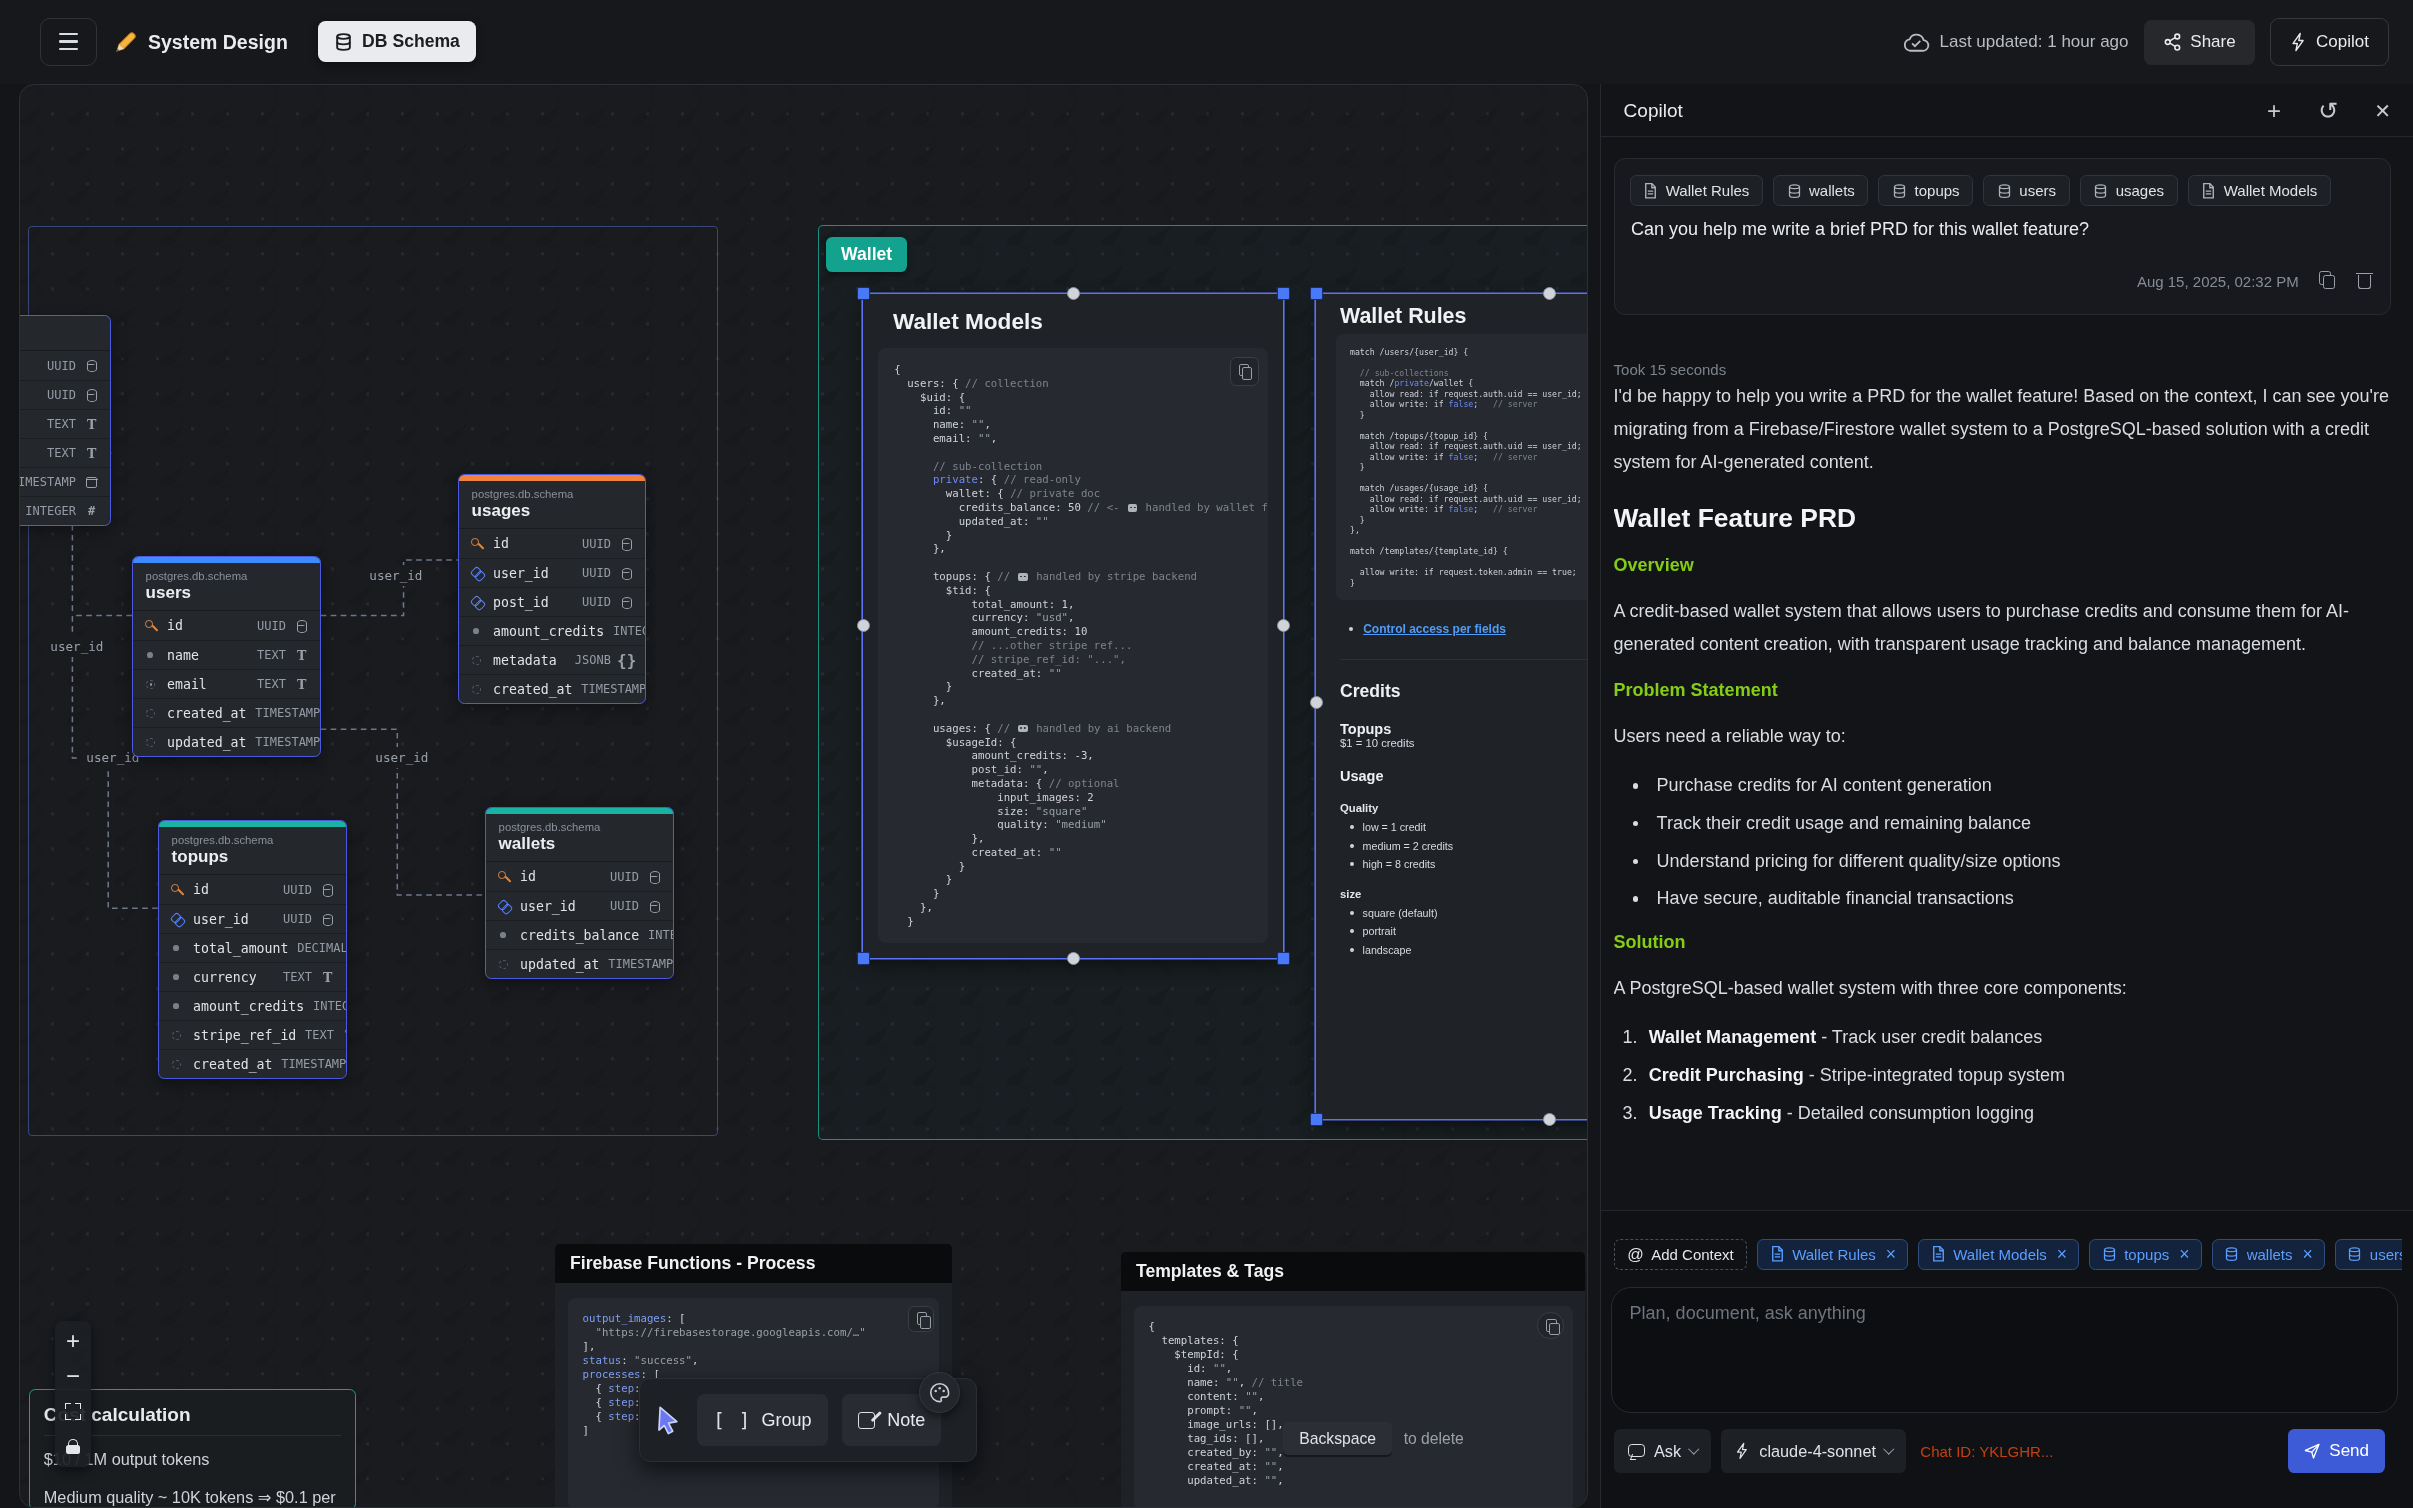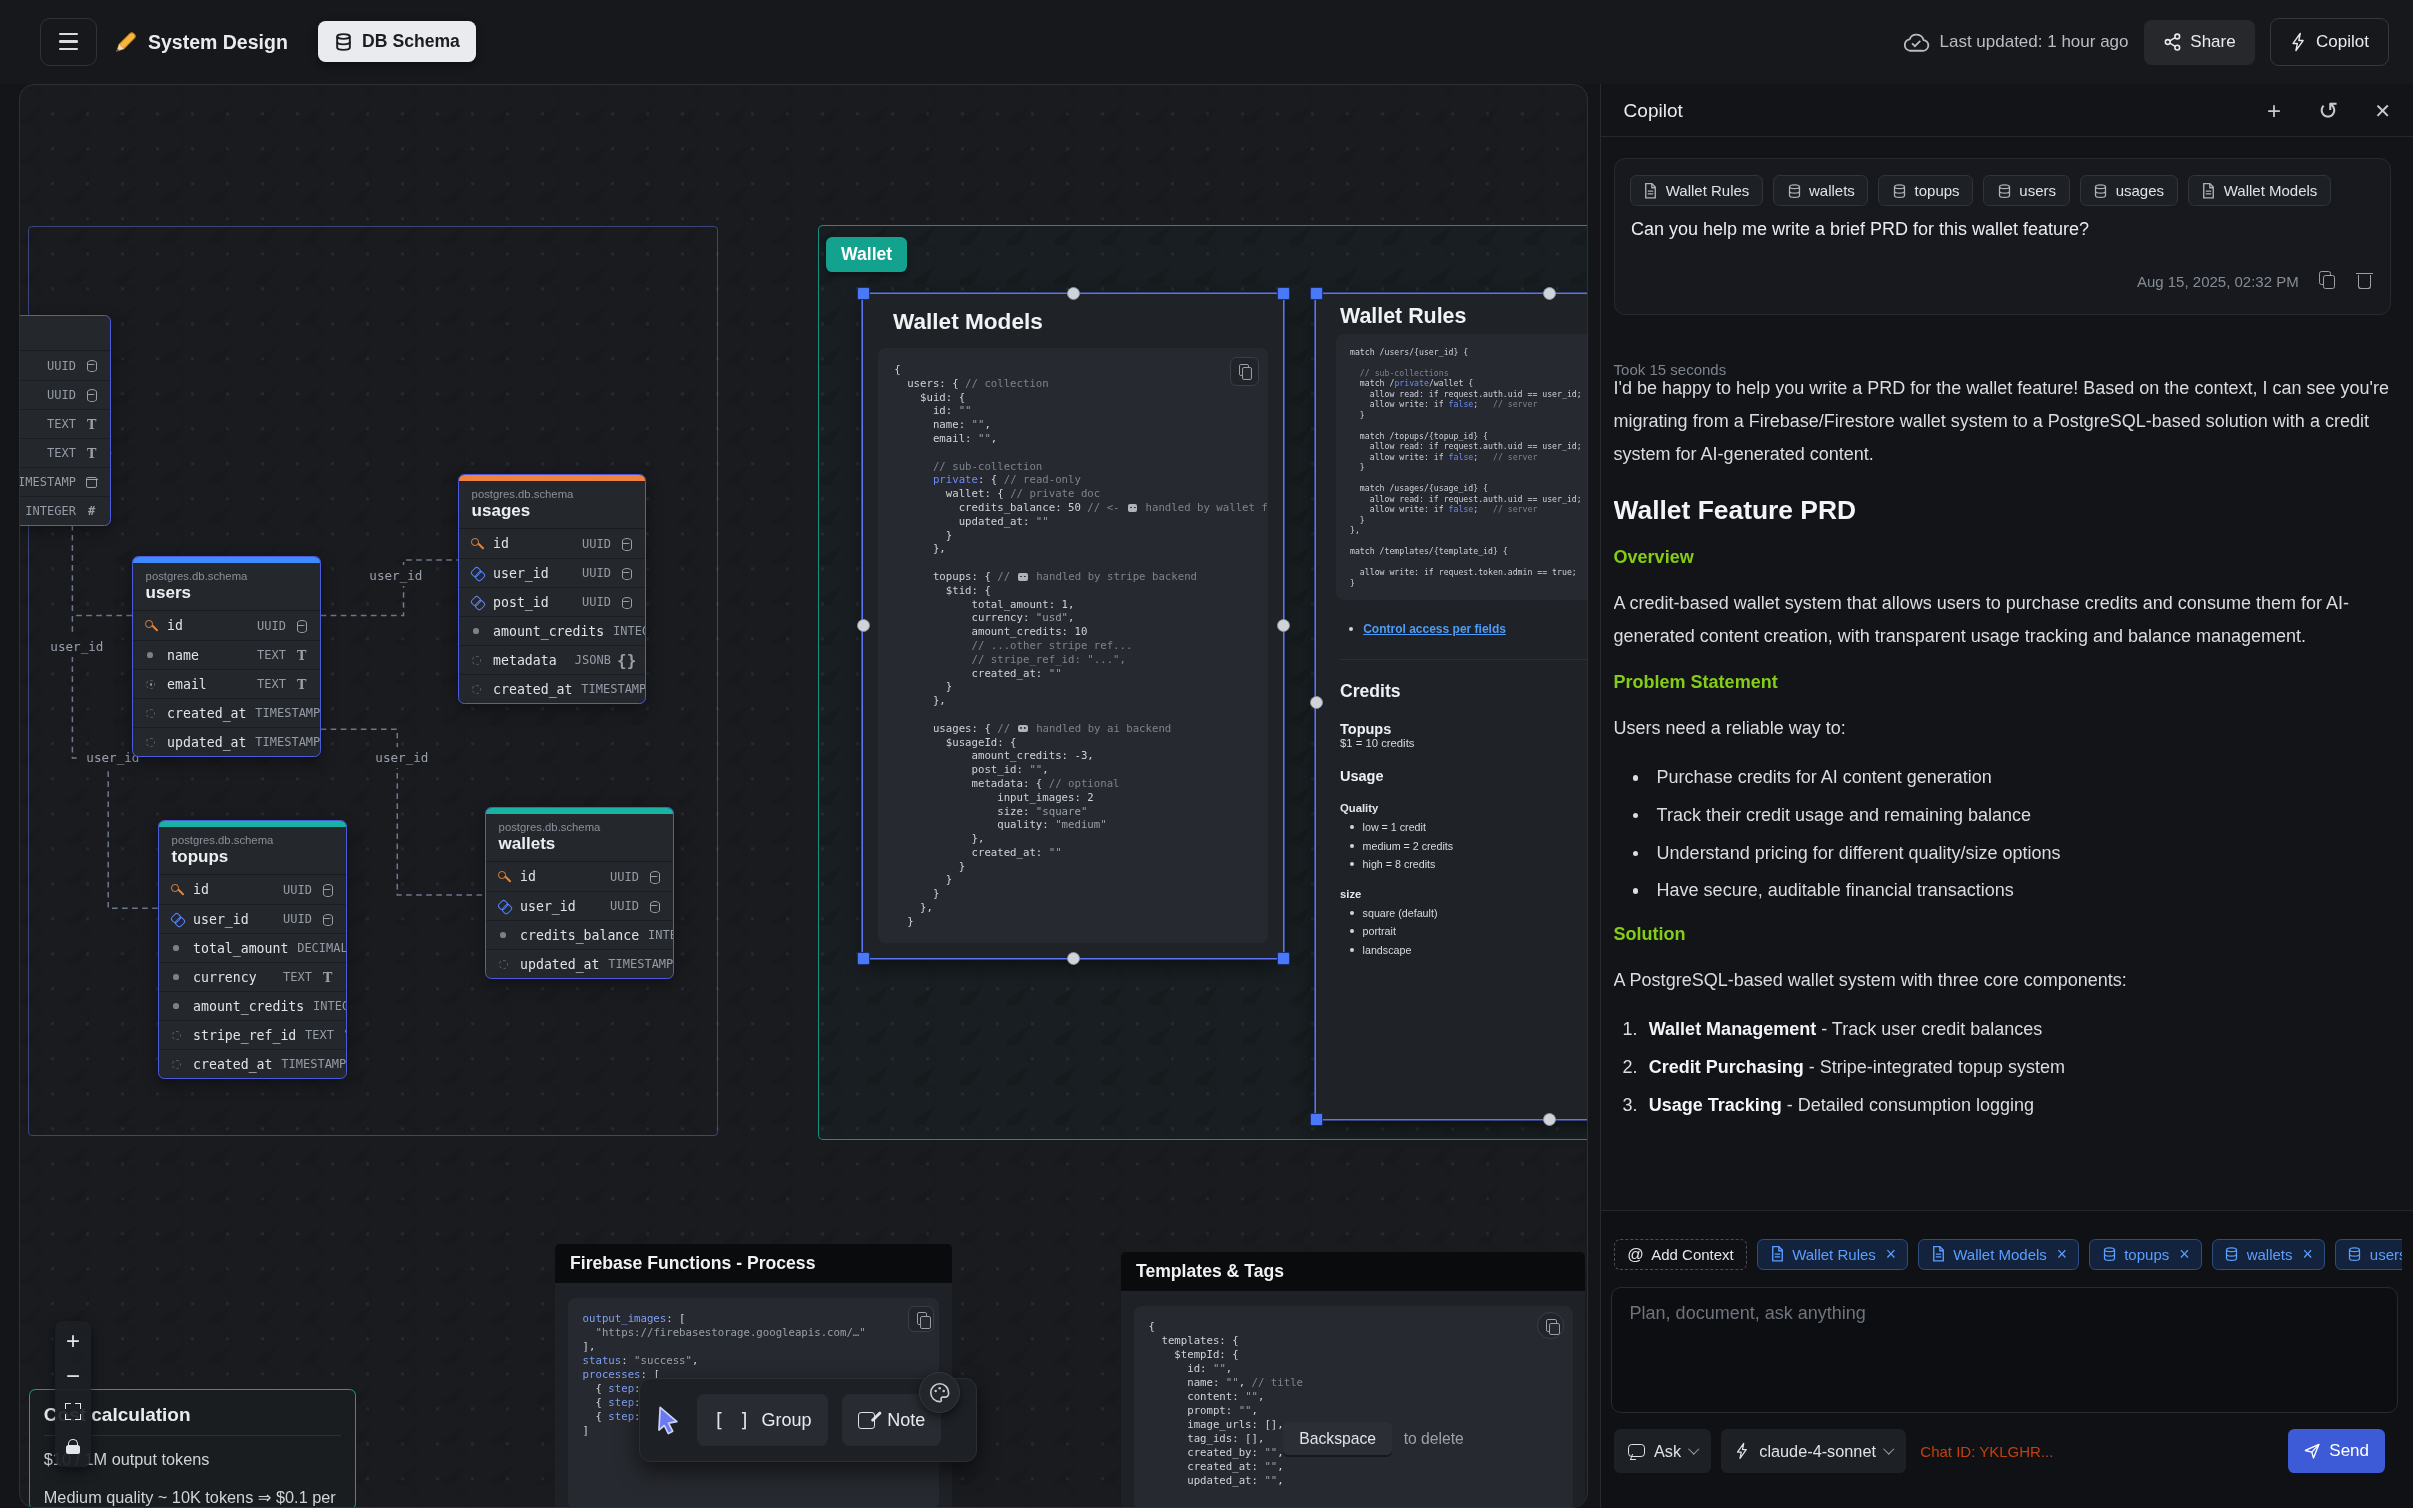--- a/index.html
+++ b/index.html
@@ -149,40 +149,40 @@
   .msgmeta{position:absolute;right:16.3px;top:112px;display:flex;align-items:flex-end;gap:19px;color:#868c95;font-size:15px}
   .ic-copy{position:relative;width:19px;height:19px;display:inline-block;cursor:pointer}
   .ic-copy::before{content:"";position:absolute;left:1.3px;top:0;width:10px;height:12px;border:1.6px solid #9aa0a8;border-radius:2.5px}
   .ic-copy::after{content:"";position:absolute;left:5px;top:4.4px;width:10px;height:12px;border:1.6px solid #9aa0a8;border-radius:2.5px;background:#17191e}
   .ic-trash{position:relative;width:17.6px;height:19px;display:inline-block;cursor:pointer}
   .ic-trash::before{content:"";position:absolute;left:1.9px;top:4.4px;width:11.3px;height:12.6px;border:1.6px solid #9aa0a8;border-top:none;border-radius:0 0 3.1px 3.1px}
   .ic-trash::after{content:"";position:absolute;left:0;top:1.9px;width:17.6px;border-top:1.9px solid #9aa0a8}
 
   .took{position:absolute;left:12.6px;top:277px;font-size:15px;color:#7d838c}
 
-  .response{position:absolute;left:12.6px;top:288px;width:784px;height:821px;overflow:hidden;color:#d9dce1}
+  .response{position:absolute;left:12.6px;top:296px;width:784px;height:821px;overflow:hidden;color:#d9dce1}
   .response p{font-size:18px;line-height:33px;margin:0 0 17.6px}
   .response h1{font-size:26.4px;color:#f2f4f6;margin:24px 0 21.4px}
   .response h2{font-size:18px;color:#84cc16;margin:19px 0 19px}
   .response ul{list-style:none;margin:2.5px 0 19px}
   .response ul li{font-size:18px;line-height:29px;margin:0 0 8.8px 19px;padding-left:24px;position:relative}
   .response ul li::before{content:"";position:absolute;left:0;top:12px;width:5.7px;height:5.7px;border-radius:50%;background:#d9dce1}
   .response ol{margin:2.5px 0 0 22.6px;padding-left:6.3px}
   .response ol li{font-size:18px;line-height:29px;margin:0 0 8.8px;padding-left:6.3px}
   .response b{color:#f2f4f6}
 
   .composer{position:absolute;left:0;top:1126px;width:100%;height:299px;background:#0f1114;border-top:1.3px solid #23262b}
   .addctx{height:31px;padding:0 12.6px;border:1.3px dashed #4a4f57;border-radius:6.3px;display:flex;align-items:center;gap:7.5px;font-size:15px;color:#e3e6ea;cursor:pointer;flex:0 0 auto}
   .bluechip{height:31px;padding:0 11.3px;border:1.3px solid #2e4e80;background:#13233d;border-radius:6.3px;display:flex;align-items:center;gap:7.5px;font-size:15px;color:#5c9eff;cursor:pointer;flex:0 0 auto}
   .bluechip svg{color:#5c9eff}
   .bluechip .x{font-size:17.6px;margin-left:2.5px;cursor:pointer}
   .bluechip .v-file,.bluechip .v-db{display:none}
   .bluechip.show-file .v-file{display:block}
   .bluechip.show-db .v-db{display:block}
-  .inputcard{position:absolute;left:10px;top:76px;width:787px;height:126px;background:#0c0e11;border:1.3px solid #272a30;border-radius:10px}
+  .inputcard{position:absolute;left:10px;top:76px;width:787px;height:126px;background:#0c0e11;border:1.3px solid #272a30;border-radius:20px}
   .inputcard textarea{width:100%;height:100%;background:transparent;border:none;outline:none;resize:none;padding:15px 17.6px;font-family:"Liberation Sans",sans-serif;font-size:18px;color:#e8eaee}
   .inputcard textarea::placeholder{color:#6e747d}
   .crow{position:absolute;left:12.6px;top:218px;width:788px;height:44px;display:flex;align-items:center}
   .selbtn{height:44px;padding:0 14px;background:#1d2025;border-radius:6.3px;display:flex;align-items:center;gap:8.8px;font-size:16.3px;color:#dfe3e8;cursor:pointer}
   .chev{width:7.5px;height:7.5px;border-right:1.9px solid #9aa0a8;border-bottom:1.9px solid #9aa0a8;transform:rotate(45deg);margin-top:-3.8px}
   .ic-chat{position:relative;width:17.6px;height:15px;display:inline-block}
   .ic-chat::before{content:"";position:absolute;left:0;top:0;width:15px;height:11.3px;border:1.6px solid #dfe3e8;border-radius:3.8px}
   .ic-chat::after{content:"";position:absolute;left:3.1px;top:10px;width:5px;height:5px;border-left:1.6px solid #dfe3e8;border-bottom:1.6px solid #dfe3e8;transform:skewX(-20deg)}
   .chatid{font-size:15px;color:#c2410c;margin-left:14px}
   .sendbtn{position:absolute;right:16.3px;height:44px;padding:0 16.3px;background:#3d5bd7;border-radius:6.3px;display:flex;align-items:center;gap:8.8px;font-size:17px;color:#fff;cursor:pointer}

